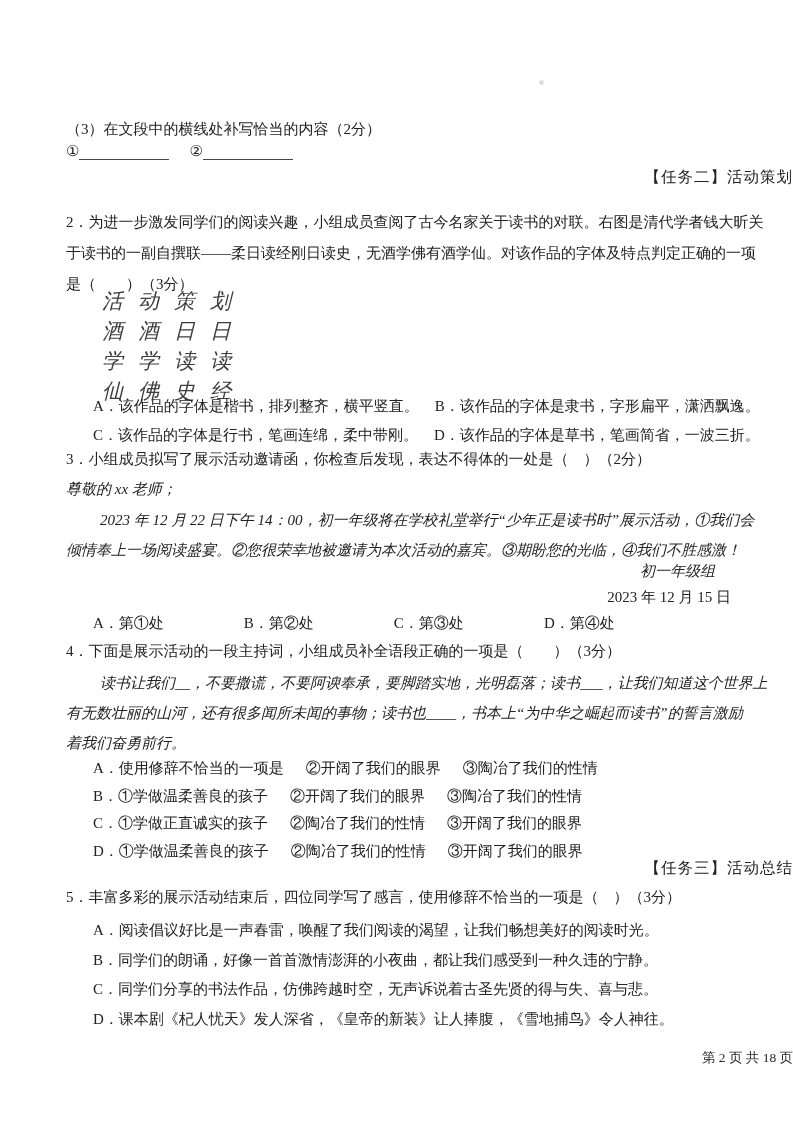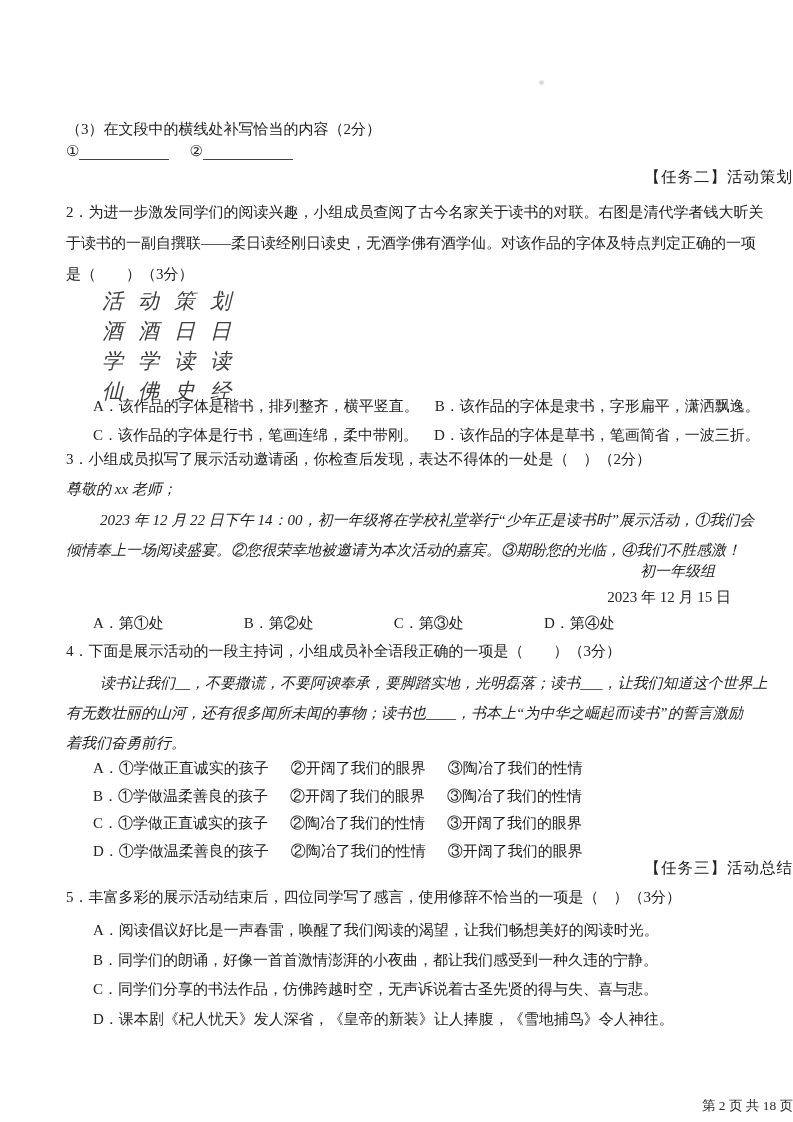--- a/index.html
+++ b/index.html
@@ -54,21 +54,21 @@
     <span class="uline"></span>
   </span>
   <span class="blank-group">
     <span>②</span>
     <span class="uline"></span>
   </span>
 </div>
 
 <div class="abs center-row section-title nw" style="top:167px;">【任务二】活动策划</div>
 
-<div class="abs content-left para" style="top:197px;">
+<div class="abs content-left para" style="top:207px;">
   <div class="line nw">2．为进一步激发同学们的阅读兴趣，小组成员查阅了古今名家关于读书的对联。右图是清代学者钱大昕关</div>
   <div class="line nw">于读书的一副自撰联——柔日读经刚日读史，无酒学佛有酒学仙。对该作品的字体及特点判定正确的一项</div>
   <div class="line nw">是（　　）（3分）</div>
 </div>
 
 <div class="abs calligraphy" style="left:102px;top:286px;">
   <div class="cal-row">活动策划</div>
   <div class="cal-row">酒酒日日</div>
   <div class="cal-row">学学读读</div>
   <div class="cal-row">仙佛史经</div>
@@ -105,21 +105,21 @@
 <div class="abs content-left nw" style="top:642px;">4．下面是展示活动的一段主持词，小组成员补全语段正确的一项是（　　）（3分）</div>
 
 <div class="abs content-left kaiti invite-body" style="top:668px;">
   <div class="line nw indent">读书让我们__，不要撒谎，不要阿谀奉承，要脚踏实地，光明磊落；读书___，让我们知道这个世界上</div>
   <div class="line nw">有无数壮丽的山河，还有很多闻所未闻的事物；读书也____，书本上“为中华之崛起而读书”的誓言激励</div>
   <div class="line nw">着我们奋勇前行。</div>
 </div>
 
 <div class="abs" style="left:93px;top:755px;">
   <div class="opt-seg-row">
-    <span>A．①学做正直诚实的孩子</span>
+    <span>A．使用修辞不恰当的一项是</span>
     <span>②开阔了我们的眼界</span>
     <span>③陶冶了我们的性情</span>
   </div>
   <div class="opt-seg-row">
     <span>B．①学做温柔善良的孩子</span>
     <span>②开阔了我们的眼界</span>
     <span>③陶冶了我们的性情</span>
   </div>
   <div class="opt-seg-row">
     <span>C．①学做正直诚实的孩子</span>
@@ -137,13 +137,13 @@
 
 <div class="abs content-left nw" style="top:888px;">5．丰富多彩的展示活动结束后，四位同学写了感言，使用修辞不恰当的一项是（　）（3分）</div>
 
 <div class="abs opt-list" style="left:93px;top:916px;">
   <div class="line nw">A．阅读倡议好比是一声春雷，唤醒了我们阅读的渴望，让我们畅想美好的阅读时光。</div>
   <div class="line nw">B．同学们的朗诵，好像一首首激情澎湃的小夜曲，都让我们感受到一种久违的宁静。</div>
   <div class="line nw">C．同学们分享的书法作品，仿佛跨越时空，无声诉说着古圣先贤的得与失、喜与悲。</div>
   <div class="line nw">D．课本剧《杞人忧天》发人深省，《皇帝的新装》让人捧腹，《雪地捕鸟》令人神往。</div>
 </div>
 
-<div class="abs center-row footer nw" style="top:1097px;">第 2 页 共 18 页</div>
+<div class="abs center-row footer nw" style="top:1049px;">第 2 页 共 18 页</div>
 
 </body></html>

